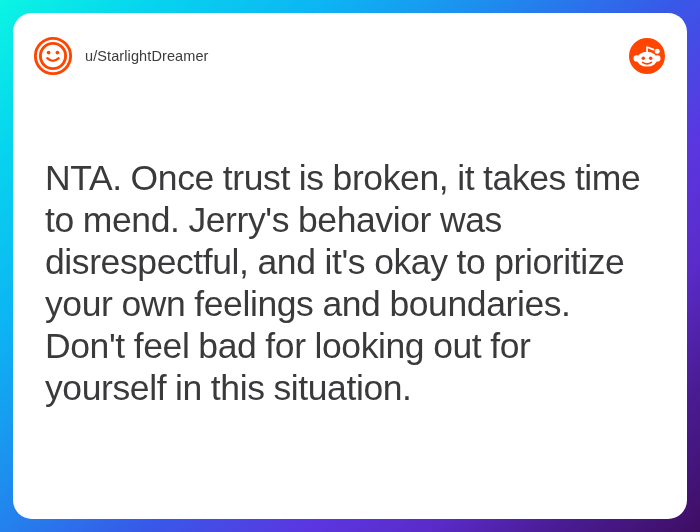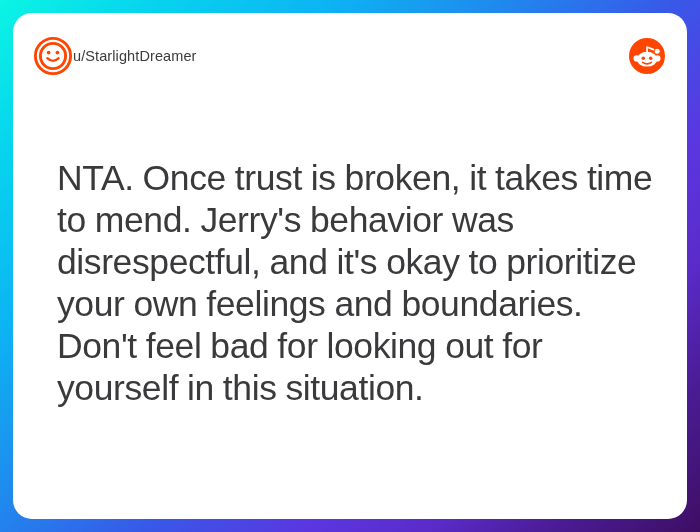--- a/index.html
+++ b/index.html
@@ -50,20 +50,21 @@
     height: 86px;
     display: flex;
     align-items: center;
     box-sizing: border-box;
     padding: 0 22px 0 20px;
   }
 
   .author-block {
     display: flex;
     align-items: center;
+    gap: 12px;
   }
 
   .avatar {
     width: 40px;
     height: 40px;
     flex: 0 0 40px;
     display: block;
   }
 
   .author-name {
@@ -78,21 +79,21 @@
 
   .brand-logo {
     width: 36px;
     height: 36px;
     flex: 0 0 36px;
     display: block;
   }
 
   .post-body {
     position: absolute;
-    left: 12px;
+    left: 0;
     top: 86px;
     width: 100%;
     box-sizing: border-box;
     padding: 58px 28px 0 32px;
   }
 
   .post-text {
     font-size: 35.5px;
     line-height: 42px;
     color: #3A3A3C;

